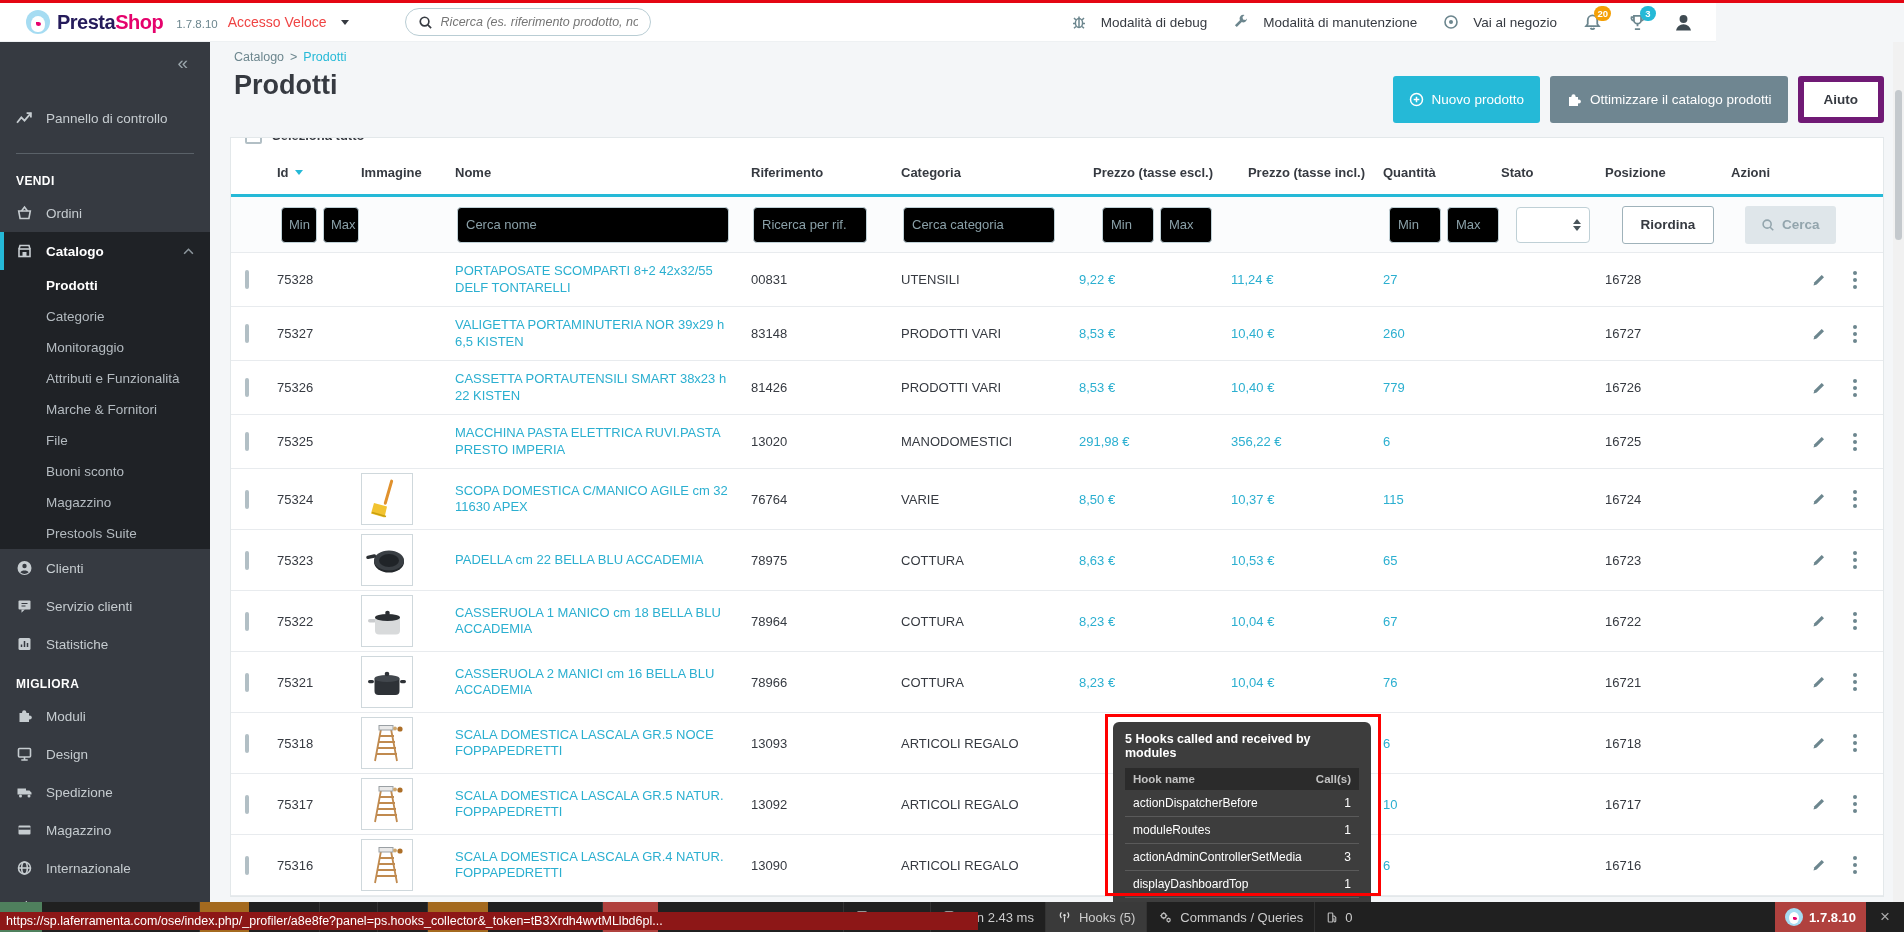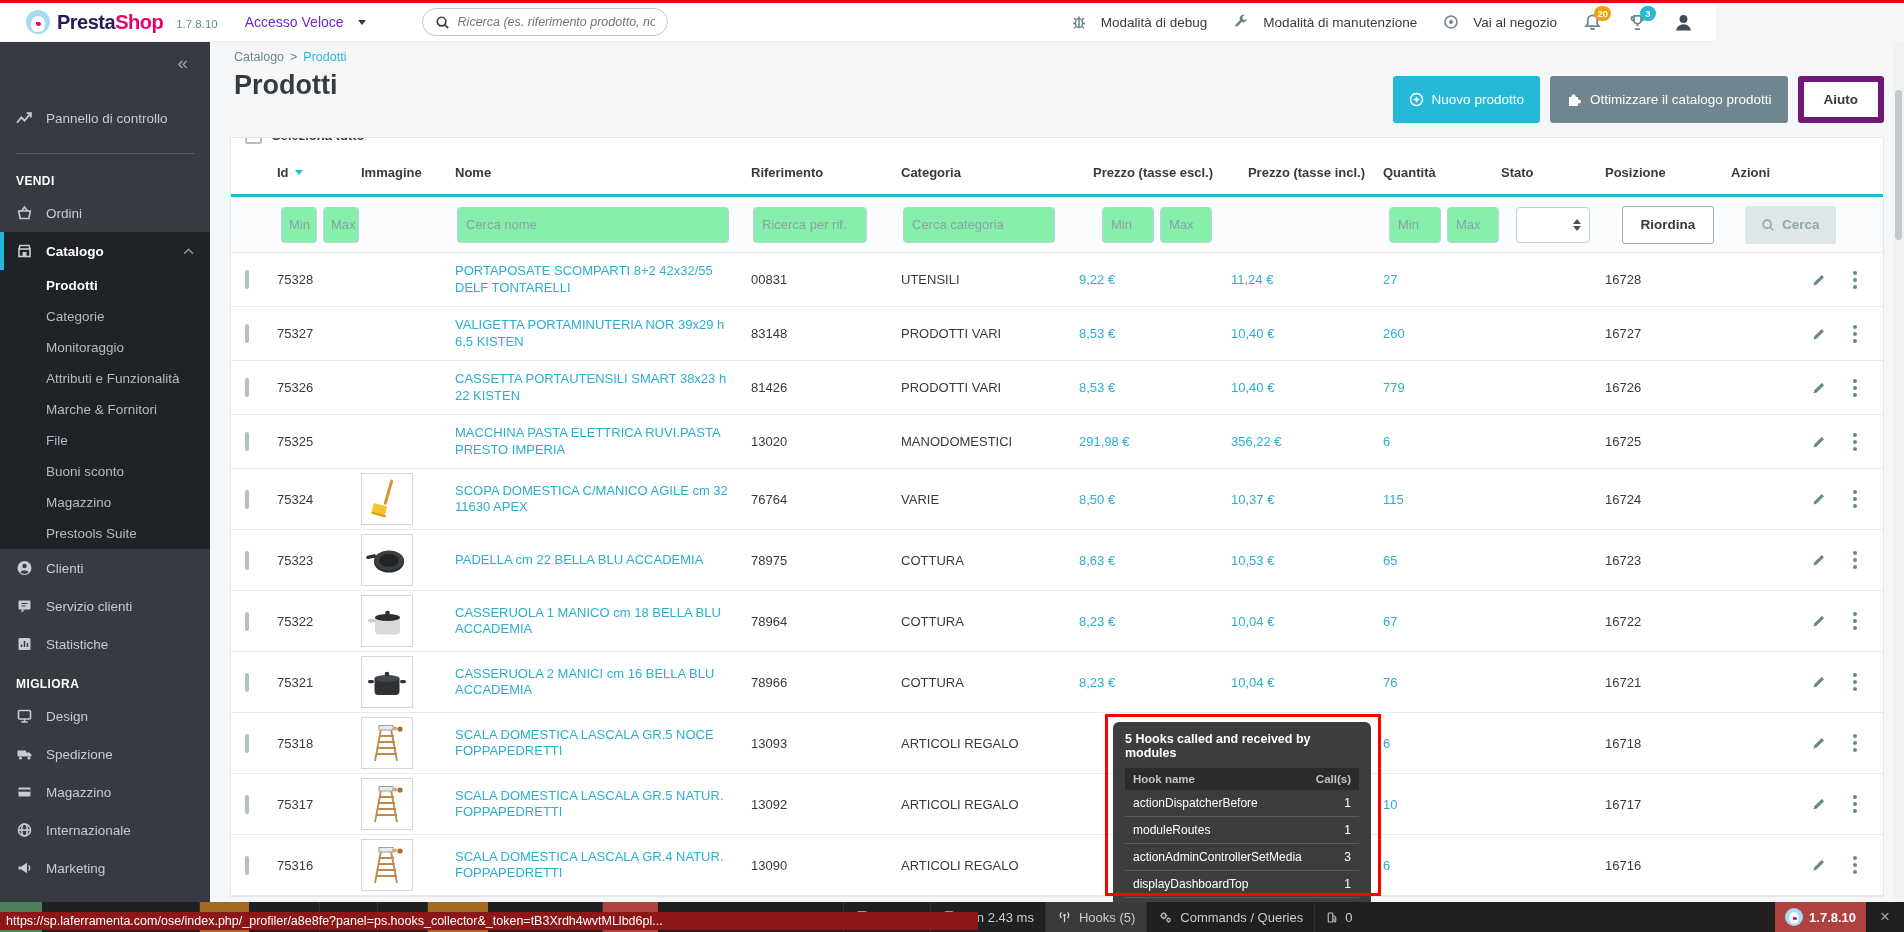--- a/index.html
+++ b/index.html
@@ -17,21 +17,21 @@
   
   .topbar{position:fixed;top:3px;left:0;width:1716px;height:39px;background:#fff;
     display:flex;align-items:center;z-index:50;border-bottom:1px solid #eef1f3}
   .logo-wrap{display:flex;align-items:center;gap:7px;padding-left:26px}
   .mascot{width:24px;height:24px;border-radius:50%;background:#a6dcf2;position:relative;overflow:hidden}
   .mascot:before{content:"";position:absolute;left:5px;top:6px;width:14px;height:16px;background:#fff;border-radius:50% 50% 45% 45%}
   .mascot:after{content:"";position:absolute;left:10px;top:12px;width:5px;height:4px;background:#e5026c;border-radius:0 60% 60% 60%}
   .logo-text{font-size:20px;font-weight:bold;letter-spacing:-.5px}
   .logo-text .p1{color:#251b5b}.logo-text .p2{color:#e5026c}
   .version{font-size:11.5px;color:#6c868e;margin-left:6px;margin-top:4px}
-  .quick{margin-left:27px;font-size:14px;color:#6d28d9;display:flex;align-items:center;gap:14px;cursor:pointer}
+  .quick{margin-left:10px;font-size:14px;color:#ef4444;display:flex;align-items:center;gap:14px;cursor:pointer}
   .caret-down{width:0;height:0;border-left:4px solid transparent;border-right:4px solid transparent;border-top:5px solid #363a41}
   .search-pill{margin-left:56px;width:246px;height:28px;border:1px solid #b9cdd4;border-radius:15px;
     display:flex;align-items:center;gap:8px;padding:0 12px;color:#8a9ba3}
   .search-pill input{border:0;outline:0;font-style:italic;font-size:12.5px;color:#76888f;width:200px;background:transparent;font-family:"Liberation Sans",sans-serif}
   .tb-right{margin-left:auto;display:flex;align-items:center;gap:26px;padding-right:22px;font-size:13.5px;color:#363a41}
   .tb-link{display:flex;align-items:center;gap:14px;cursor:pointer}
   .badge-wrap{position:relative;cursor:pointer}
   .mini-badge{position:absolute;top:-7px;right:-9px;min-width:16px;height:15px;border-radius:8px;
     font-size:9.5px;font-weight:bold;color:#fff;display:flex;align-items:center;justify-content:center;padding:0 3px}
   .mini-badge.orange{background:#f4a007}.mini-badge.blue{background:#25b9d7}
@@ -66,21 +66,21 @@
   .panel{background:#fff;border:1px solid #e3e8ea;margin-top:14px;overflow:hidden}
   .select-all-clip{height:13px;overflow:hidden;position:relative}
   .select-all-inner{position:absolute;top:-11px;left:14px;display:flex;align-items:center;gap:10px;font-size:13px;font-weight:bold}
   .grid{display:grid;grid-template-columns:46px 84px 94px 296px 150px 178px 152px 152px 118px 104px 126px auto;align-items:center}
   .thead{height:46px;border-bottom:3px solid var(--teal);font-weight:bold;font-size:13px;color:#363a41}
   .thead .c-id{display:flex;align-items:center;gap:6px}
   .sort-caret{width:0;height:0;border-left:4px solid transparent;border-right:4px solid transparent;border-top:5px solid var(--teal)}
   .c-center{text-align:left}.c-right{text-align:right;padding-right:18px}
   .filters{height:56px;background:#fbfcfd;border-bottom:1px solid var(--line);font-size:13px}
   .f-in{height:36px;border:1px solid #bfd0d6;border-radius:4px;padding:0 8px;font-size:13px;color:#56666d;
-    font-family:"Liberation Sans",sans-serif;outline:none;background:#86efac}
+    font-family:"Liberation Sans",sans-serif;outline:none;background:#000000}
   .f-in::placeholder{color:#8aa0a8}
   .minmax{display:flex;gap:6px;padding-left:4px}
   .minmax .f-in{width:36px;padding:0 0 0 7px;overflow:hidden}
   .mm-wide .f-in{width:52px;padding:0 8px}
   .f-name{width:92%;margin-left:2px}
   .f-ref{width:114px;margin-left:2px}
   .f-cat{width:152px;margin-left:2px}
   .f-select{width:74px;height:36px;border:1px solid #bfd0d6;border-radius:4px;background:#fff;
     margin:0 auto;display:flex;align-items:center;justify-content:flex-end;padding-right:8px}
   .updown{display:flex;flex-direction:column;gap:2px}
@@ -283,20 +283,30 @@
           <svg width="17" height="16" viewBox="0 0 16 16">
             <rect x="2" y="2" width="12" height="12" rx="1.5" fill="#c6ccd0"></rect>
             <path d="M5 11V8.4M8 11V5M11 11V7" stroke="#363a41" stroke-width="1.5"></path>
           </svg>
         </span>
     <span class="sb-label">Statistiche</span>
   </div>
       <div class="sb-title">MIGLIORA</div>
       <div class="sb-item">
     <span class="sb-ico">
+          <svg width="17" height="16" viewBox="0 0 16 16">
+            <rect x="3" y="5" width="9.5" height="9" fill="#c6ccd0"></rect>
+            <circle cx="7.7" cy="4.3" r="2.1" fill="#c6ccd0"></circle>
+            <circle cx="13.2" cy="9.5" r="2.1" fill="#c6ccd0"></circle>
+          </svg>
+        </span>
+    <span class="sb-label">Moduli</span>
+  </div>
+      <div class="sb-item">
+    <span class="sb-ico">
           <svg width="17" height="16" viewBox="0 0 16 16" fill="none" stroke="#c6ccd0" stroke-width="1.6">
             <rect x="2" y="2.5" width="12" height="8.5" rx="1"></rect>
             <path d="M8 11v2.2M4.8 14h6.4"></path>
           </svg>
         </span>
     <span class="sb-label">Design</span>
   </div>
       <div class="sb-item">
     <span class="sb-ico">
           <svg width="18" height="16" viewBox="0 0 17 16">

